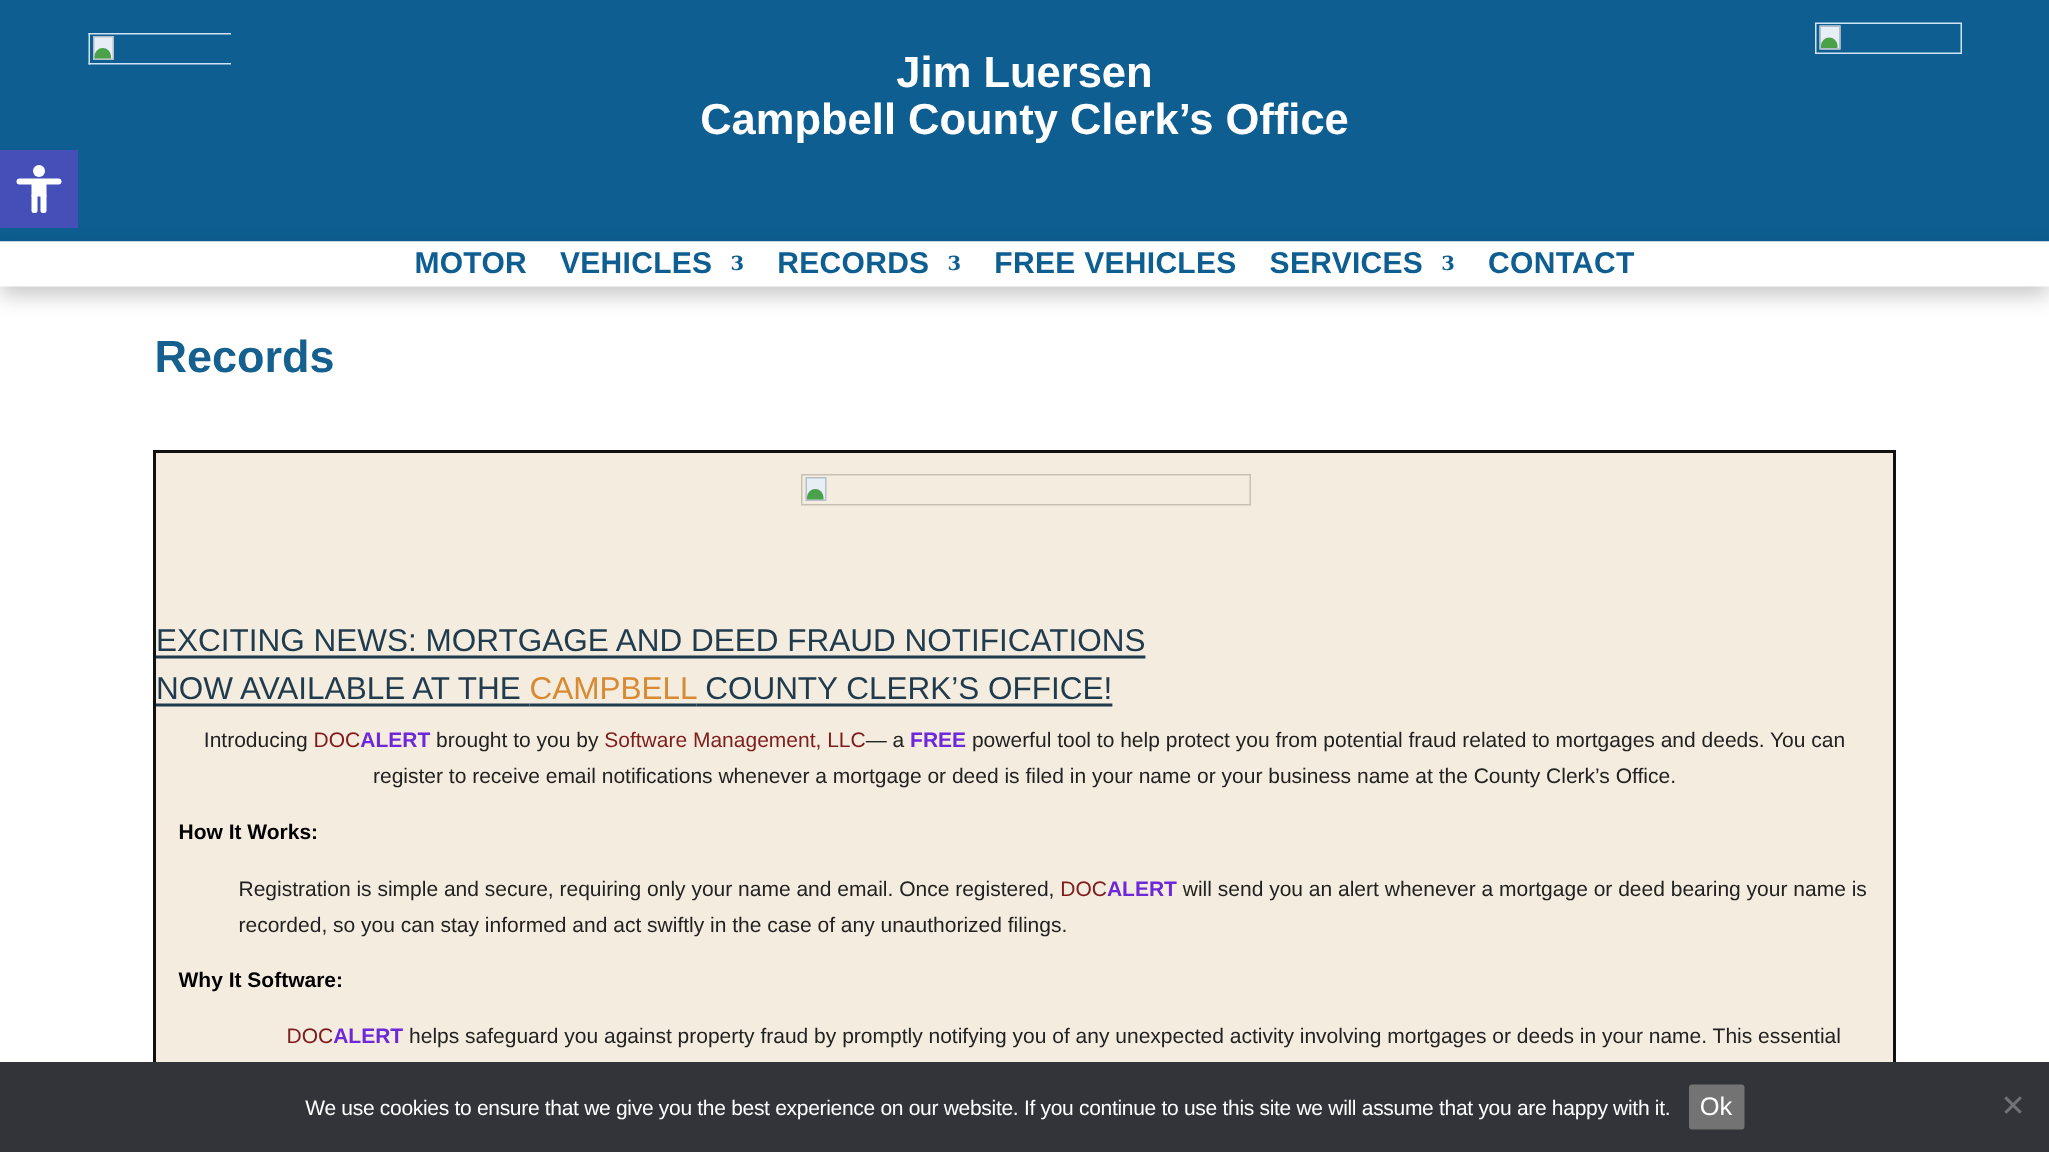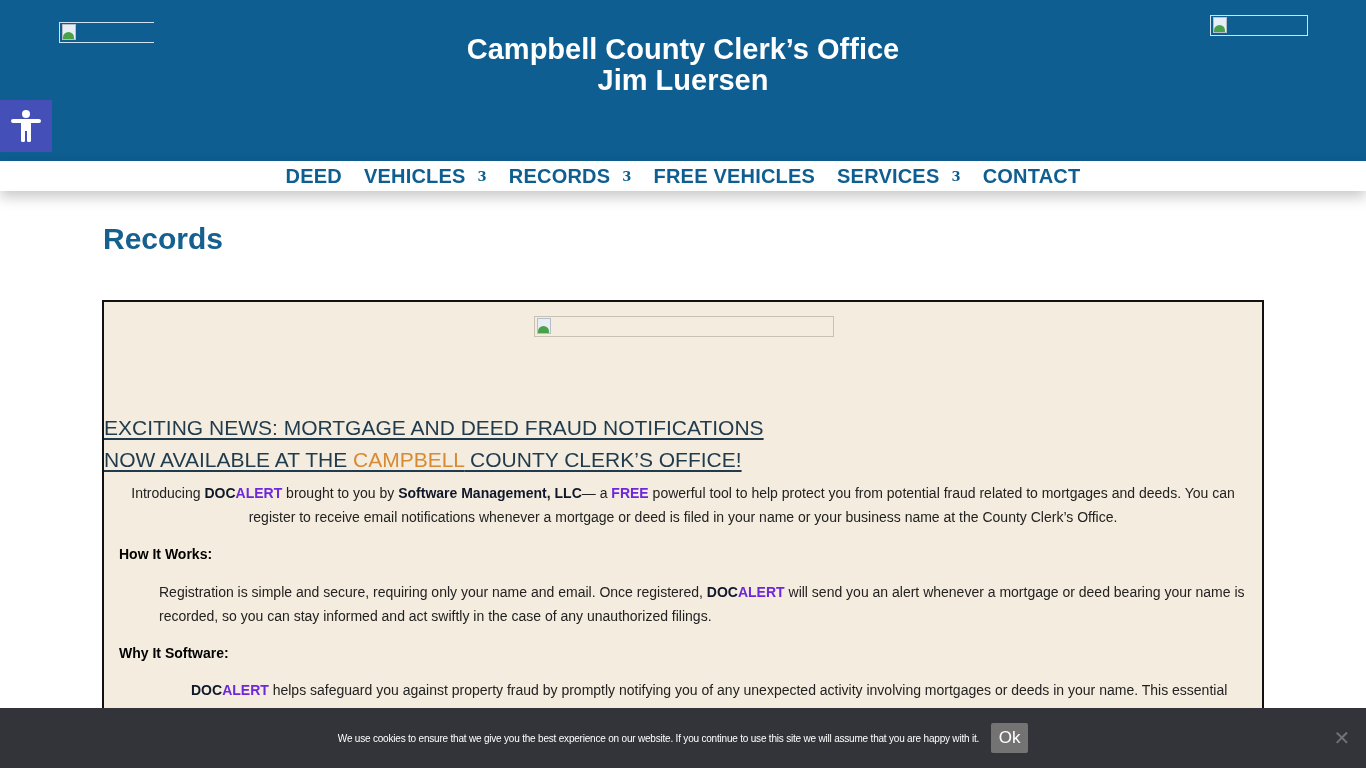--- a/index.html
+++ b/index.html
@@ -25,30 +25,30 @@
 
     
     .page-title { position: absolute; left: 103px; top: 222px; color: #15608e; font-weight: bold; font-size: 30px; }
 
     
     .content-box { position: absolute; left: 102px; top: 300px; width: 1162px; height: 480px; background: #f4ecde; border: 2px solid #111; }
     .banner-img { position: absolute; left: 430px; top: 14px; width: 300px; height: 21px; border: 1px solid #c8c0b2; }
     .headline { position: absolute; left: 0; top: 110px; width: 1158px; color: #1f3b4d; font-size: 21px; line-height: 32px; }
     .headline span.line { text-decoration: underline; text-underline-offset: 3px; }
     .orange { color: #d88a33; }
-    .navy-b { color: #0f172a; font-weight: bold; }
+    .navy-b { color: #7f1d1d; font-weight: normal; }
     .orange-b { color: #6d28d9; font-weight: bold; }
 
     .intro { position: absolute; left: 14px; top: 179px; width: 1130px; text-align: center; font-size: 14px; line-height: 24px; color: #222; }
     .section-head { position: absolute; left: 15px; font-size: 14px; font-weight: bold; color: #000000; }
     .section-body { position: absolute; left: 55px; width: 1092px; font-size: 14px; line-height: 24px; color: #222; }
 
     
     .cookie-bar { position: absolute; left: 0; top: 708px; width: 1366px; height: 60px; background: #32343a; display: flex; align-items: center; justify-content: center; }
-    .cookie-text { color: #ffffff; font-size: 10px; letter-spacing: -0.2px; }
+    .cookie-text { color: #ffffff; font-size: 14px; letter-spacing: -0.2px; }
     .cookie-ok { margin-left: 12px; background: #737373; color: #fff; font-size: 17px; height: 30px; width: 37px; display: flex; align-items: center; justify-content: center; border-radius: 2px; cursor: pointer; }
     .cookie-close { position: absolute; left: 1333px; top: 21px; width: 18px; height: 18px; color: #6f7278; font-size: 20px; line-height: 18px; text-align: center; cursor: pointer; }
   </style>
 </head>
 <body>
 
 <div class="page">
 
   <div class="header">
     <div class="logo-left">
@@ -57,38 +57,38 @@
           <div class="leaf"></div>
         </div>
     </div>
     <div class="logo-right">
       <div class="broken-img">
           <div class="paper"></div>
           <div class="leaf"></div>
         </div>
     </div>
     <div class="site-title">
+      <div>Jim Luersen</div>
       <div>Campbell County Clerk’s Office</div>
-      <div>Jim Luersen</div>
     </div>
   </div>
 
   <div class="a11y-btn">
     <svg width="32" height="34" viewBox="0 0 32 34">
       <circle cx="16" cy="5" r="4" fill="#fff"></circle>
       <rect x="1" y="10" width="30" height="4" rx="2" fill="#fff"></rect>
       <rect x="11" y="11" width="10" height="11" fill="#fff"></rect>
       <rect x="11" y="20" width="4" height="13" rx="1.5" fill="#fff"></rect>
       <rect x="17" y="20" width="4" height="13" rx="1.5" fill="#fff"></rect>
     </svg>
   </div>
 
   <div class="nav">
     <div class="nav-item">
-      <span>DEED</span>
+      <span>MOTOR</span>
     </div>
     <div class="nav-item">
       <span>VEHICLES</span>
       <span class="caret">3</span>
     </div>
     <div class="nav-item">
       <span>RECORDS</span>
       <span class="caret">3</span>
     </div>
     <div class="nav-item">

